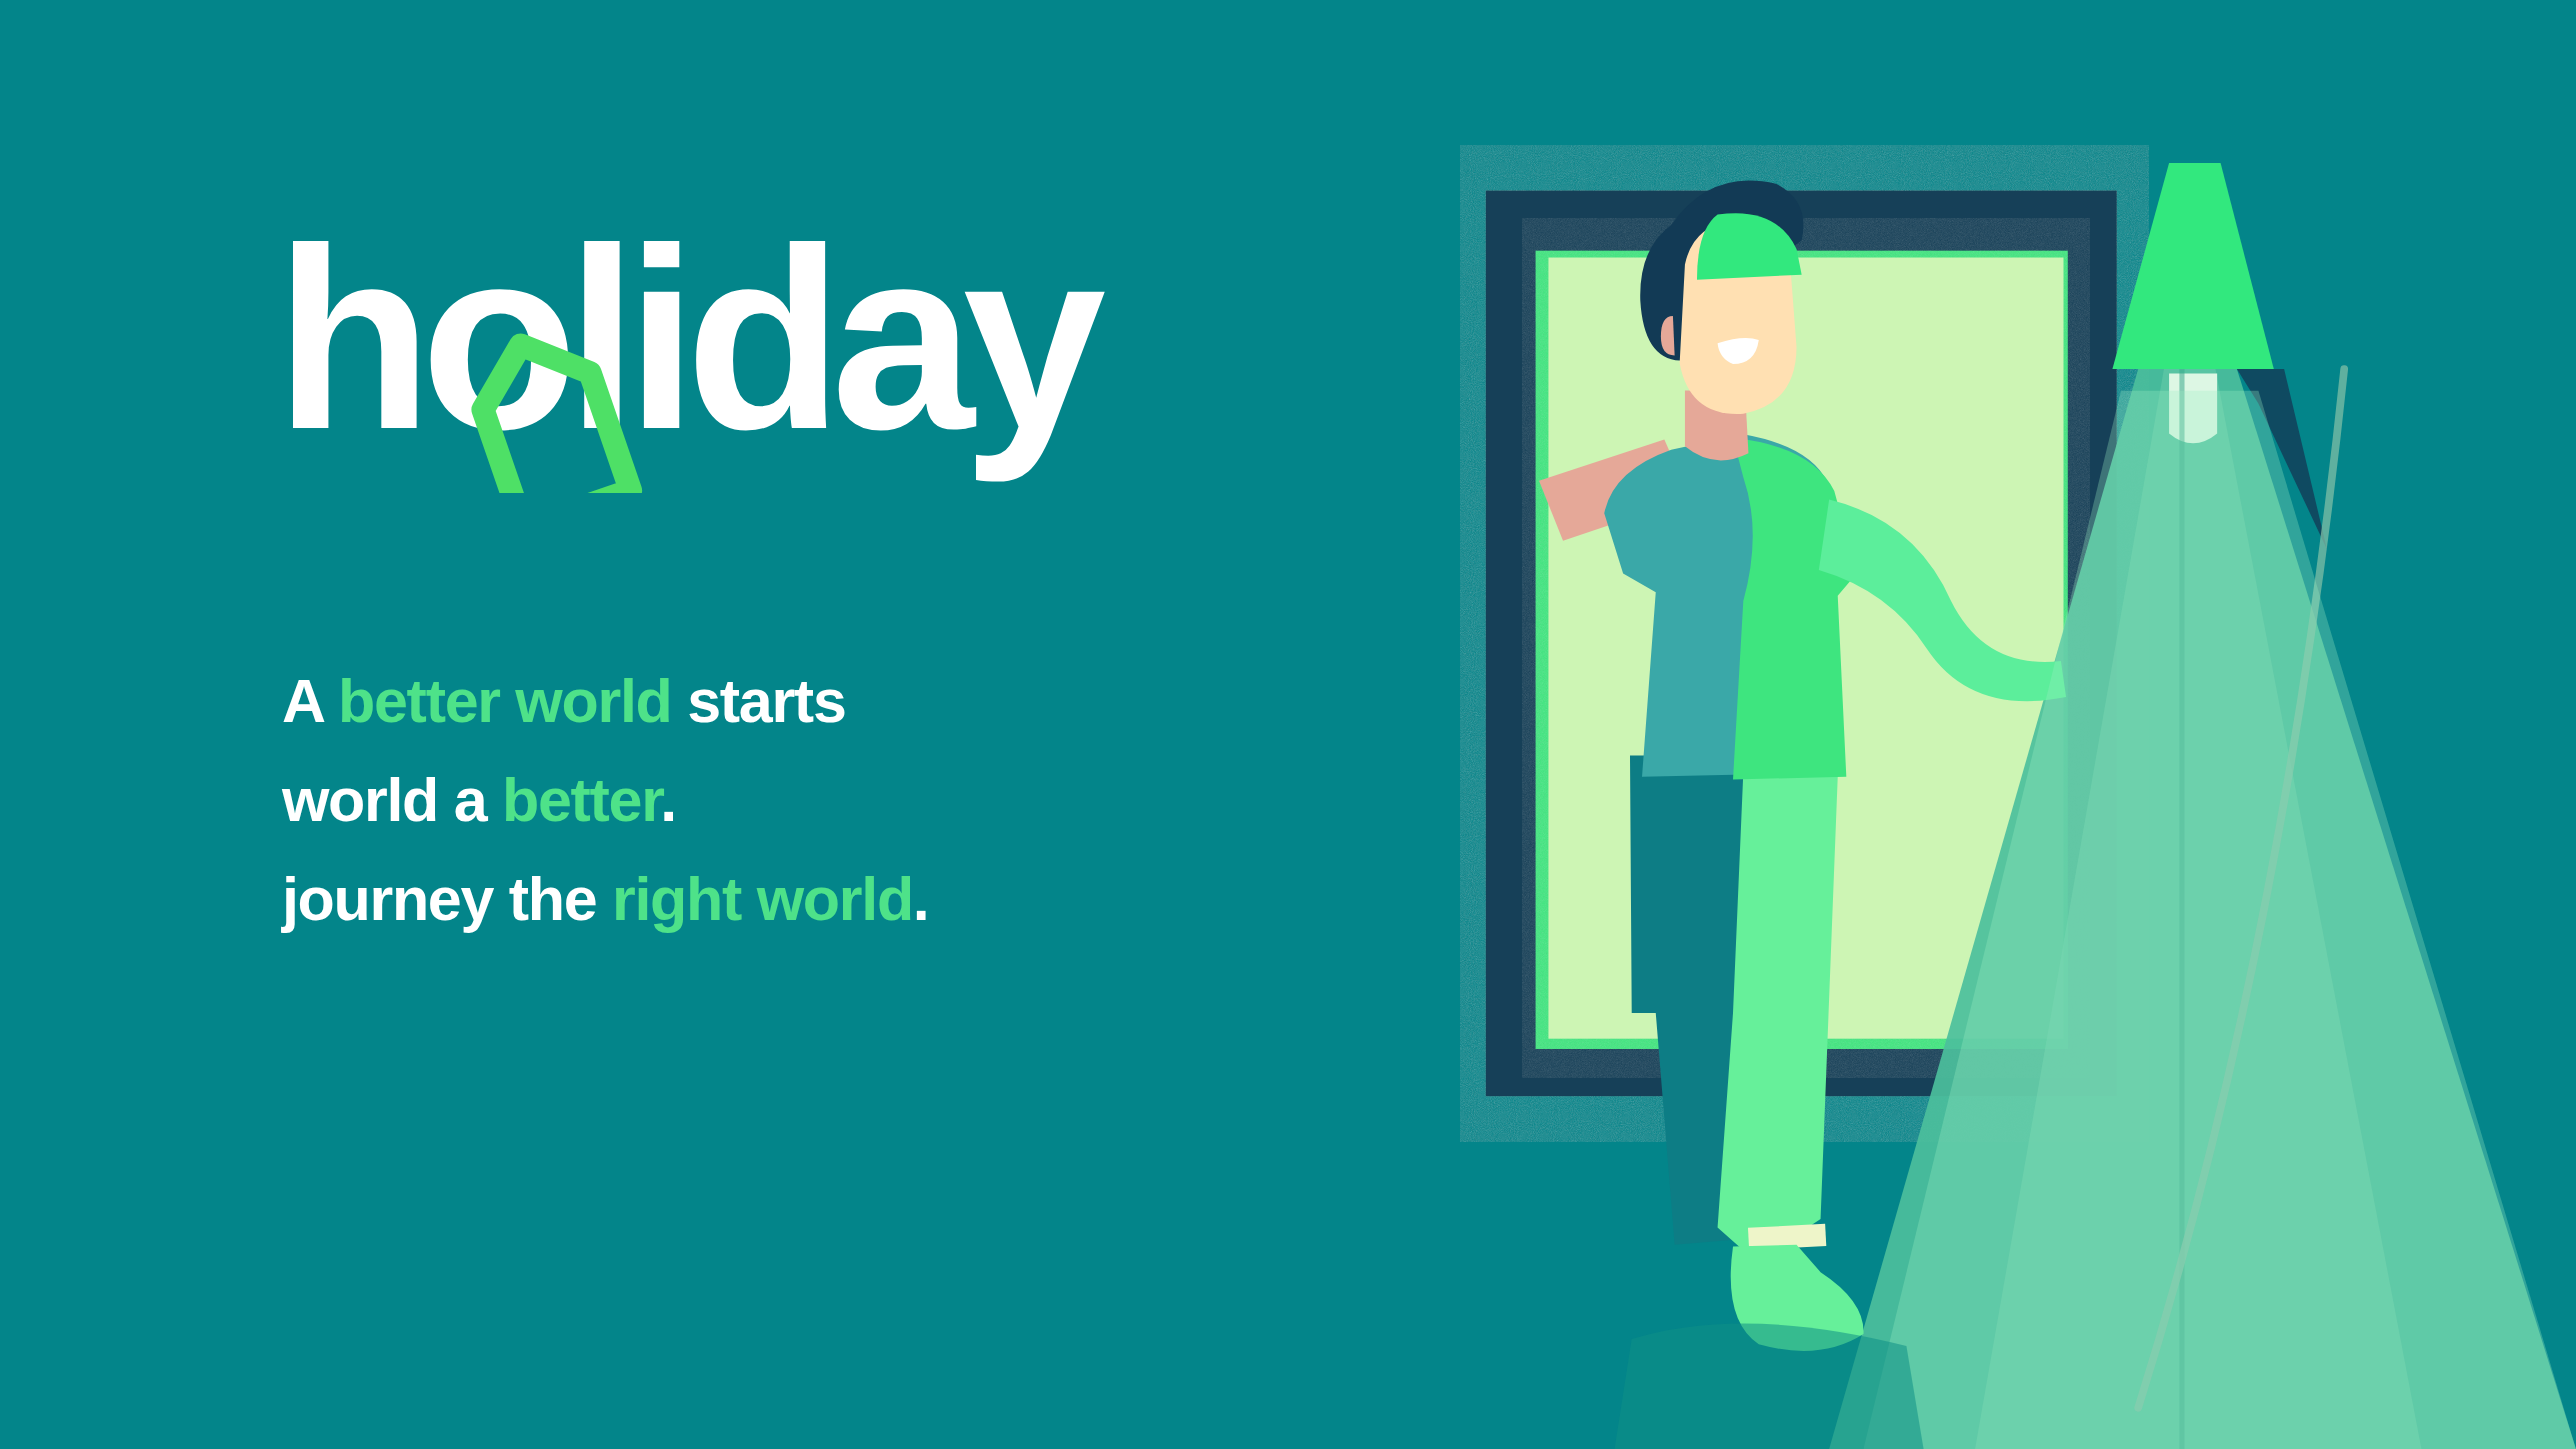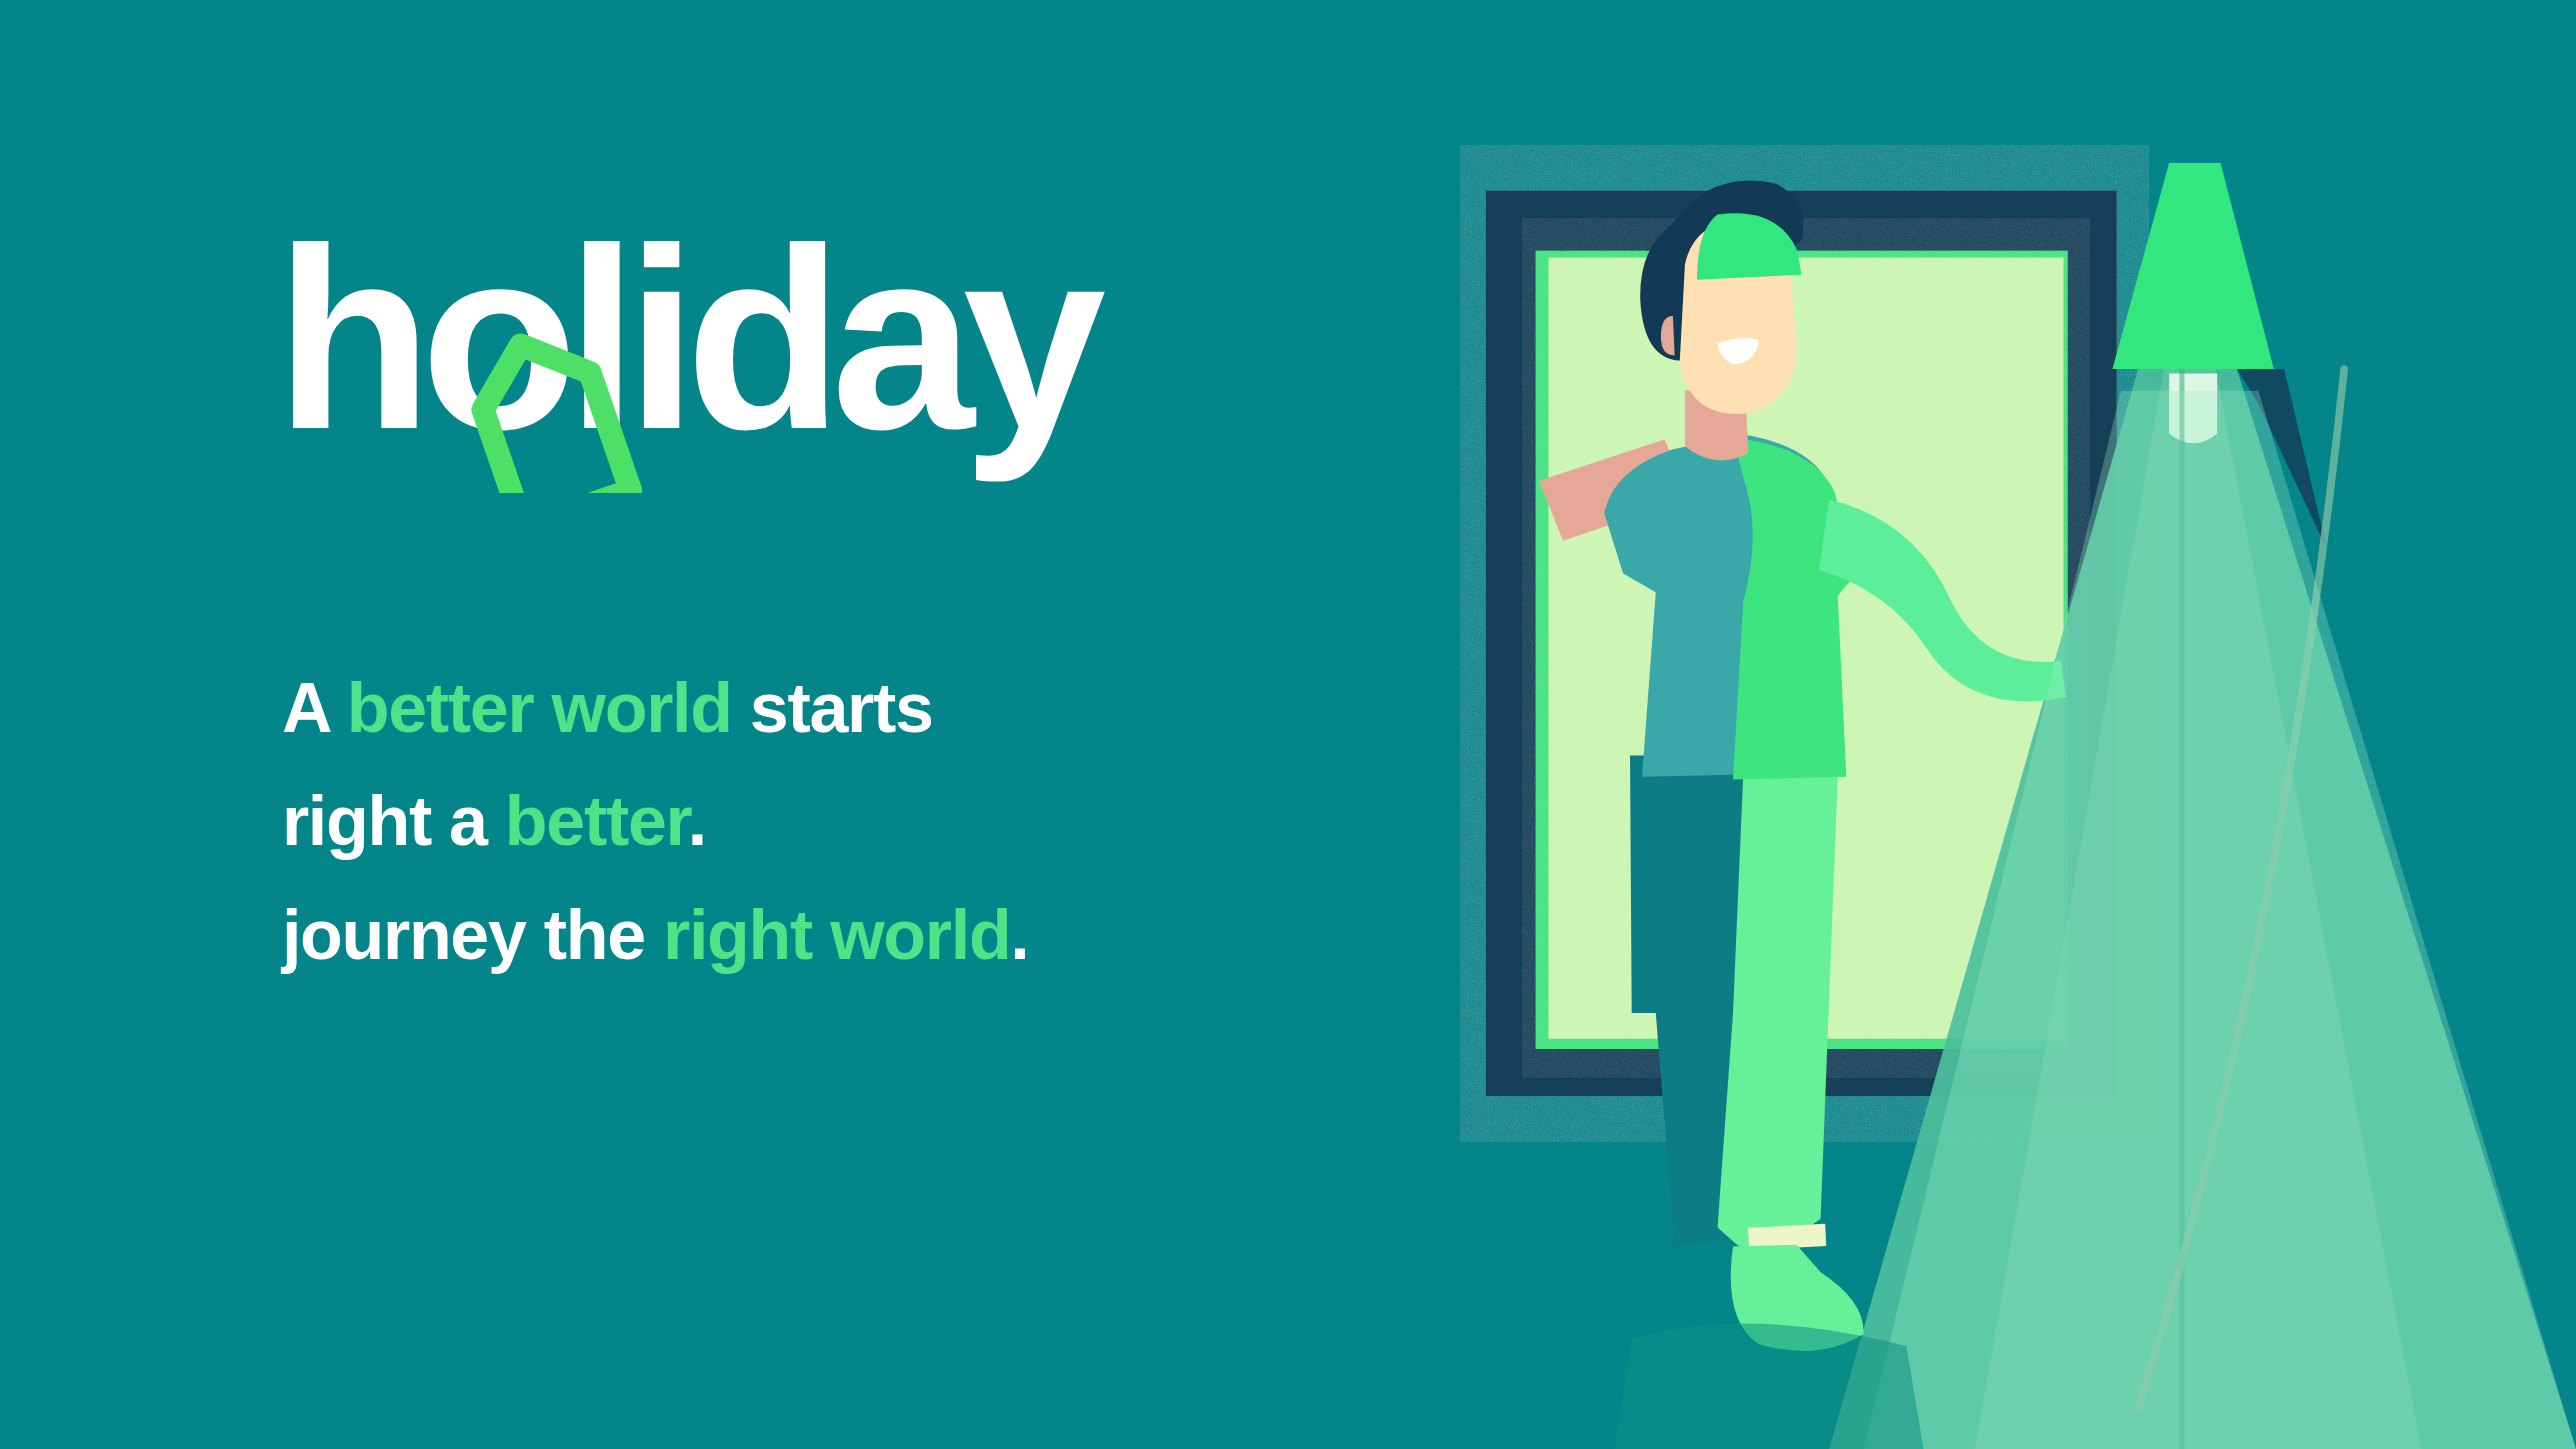--- a/index.html
+++ b/index.html
@@ -49,21 +49,21 @@
     height: 283px;
     pointer-events: none;
   }
 
   
   #tagline {
     position: absolute;
     left: 6.9px;
     top: 442px;
     width: 1202px;
-    font-size: 70px;
+    font-size: 61px;
     line-height: 1.62;
     font-weight: 700;
     color: #ffffff;
     letter-spacing: -1.3px;
   }
   #tagline .accent { color: #4ee289; }
   #tagline .ln { display: block; white-space: nowrap; }
 
   
   #art {
@@ -92,21 +92,21 @@
 
           <path d="M252 205 L318 148 L384 205 L384 350 L252 350 Z" fill="none" stroke="#4ee066" stroke-width="27" stroke-linejoin="round" stroke-linecap="round"></path>
         </g>
 
         <path d="M268 262 L452 150 L470 198 L286 312 Z" fill="#4ee066" opacity="0"></path>
       </svg>
     </div>
 
     <div id="tagline">
       <span class="ln"><span>A </span><span class="accent">better world</span><span> starts</span></span>
-      <span class="ln"><span>right a </span><span class="accent">better</span><span>.</span></span>
+      <span class="ln"><span>world a </span><span class="accent">better</span><span>.</span></span>
       <span class="ln"><span>journey the </span><span class="accent">right world</span><span>.</span></span>
     </div>
   </div>
 
   <div id="art">
     <svg viewBox="0 0 1300 1688" xmlns="http://www.w3.org/2000/svg">
       <defs>
         <filter id="grain" x="-5%" y="-5%" width="110%" height="110%">
           <feTurbulence type="fractalNoise" baseFrequency="0.9" numOctaves="3" result="n"></feTurbulence>
           <feColorMatrix in="n" type="saturate" values="0"></feColorMatrix>

